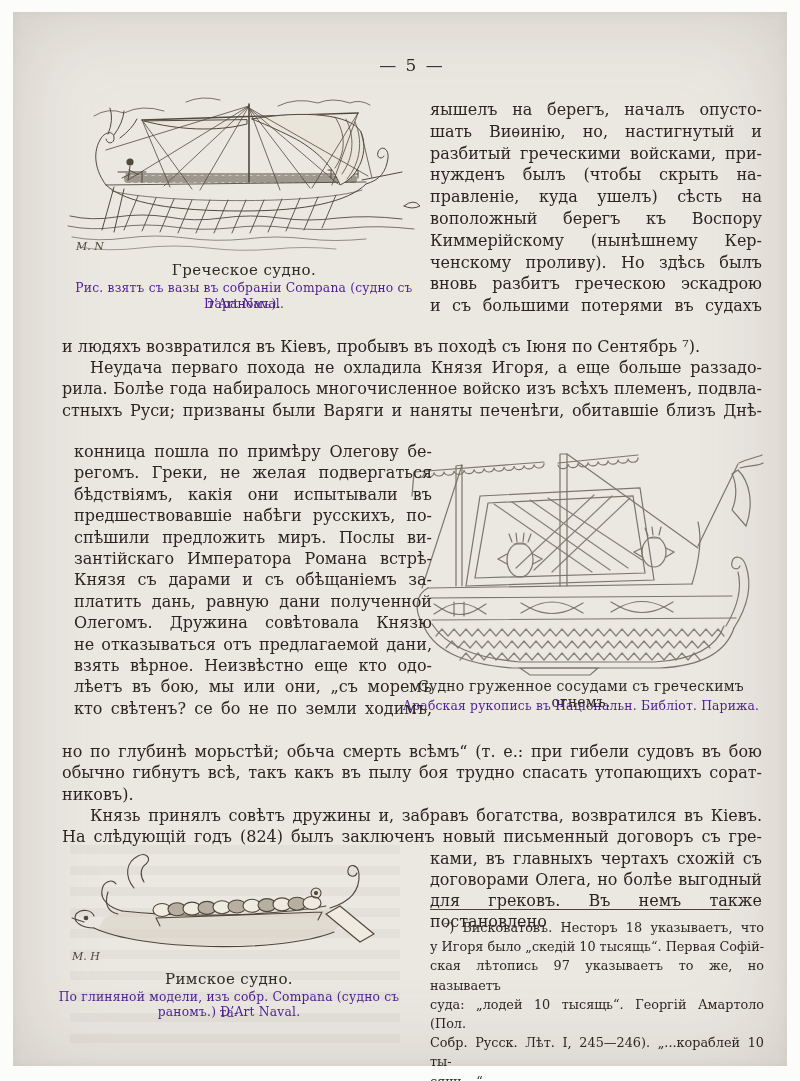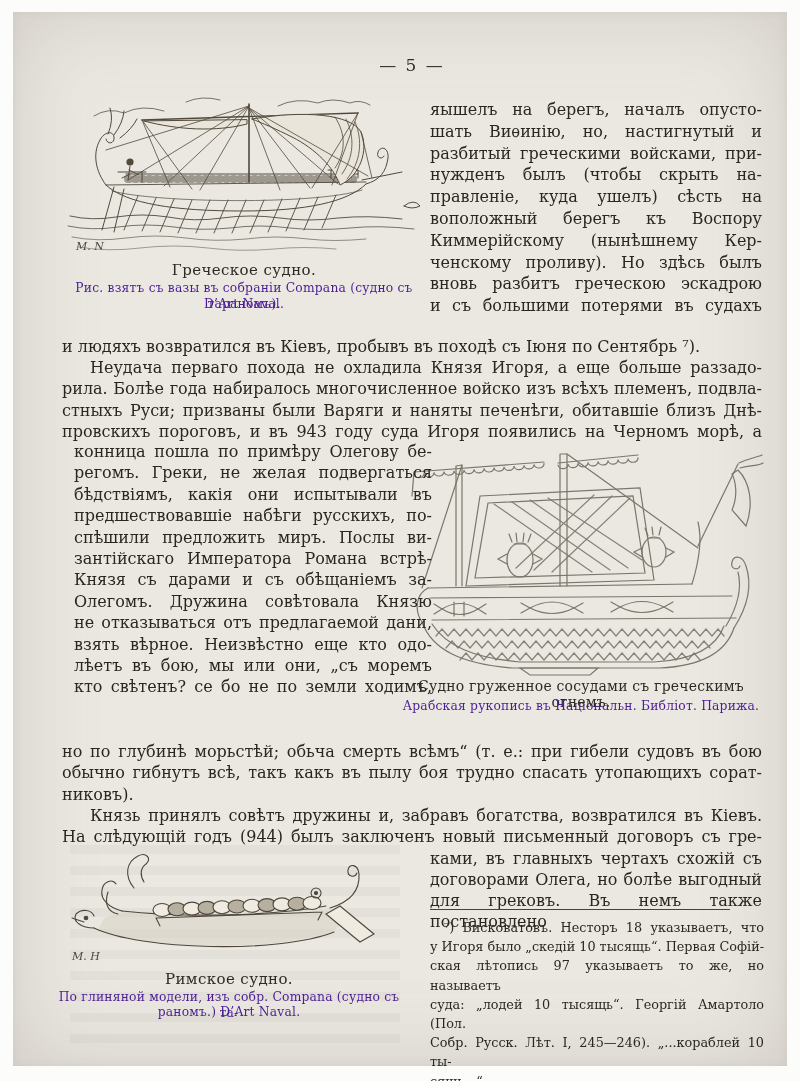--- a/index.html
+++ b/index.html
@@ -160,44 +160,44 @@
       <div class="tline">Киммерійскому (нынѣшнему Кер-</div>
       <div class="tline">ченскому проливу). Но здѣсь былъ</div>
       <div class="tline">вновь разбитъ греческою эскадрою</div>
       <div class="tline">и съ большими потерями въ судахъ</div>
     </div>
   <div class="tblock full1">
       <div class="tline end">и людяхъ возвратился въ Кіевъ, пробывъ въ походѣ съ Іюня по Сентябрь ⁷).</div>
       <div class="tline ind">Неудача перваго похода не охладила Князя Игоря, а еще больше раззадо-</div>
       <div class="tline">рила. Болѣе года набиралось многочисленное войско изъ всѣхъ племенъ, подвла-</div>
       <div class="tline">стныхъ Руси; призваны были Варяги и наняты печенѣги, обитавшіе близъ Днѣ-</div>
-      <div class="tline">провскихъ пороговъ, и въ 943 году суда Игоря появились на Черномъ морѣ, а</div>
     </div>
   <div class="tblock lcol">
       <div class="tline">конница пошла по примѣру Олегову бе-</div>
       <div class="tline">регомъ. Греки, не желая подвергаться</div>
       <div class="tline">бѣдствіямъ, какія они испытывали въ</div>
       <div class="tline">предшествовавшіе набѣги русскихъ, по-</div>
       <div class="tline">спѣшили предложить миръ. Послы ви-</div>
       <div class="tline">зантійскаго Императора Романа встрѣ-</div>
       <div class="tline">Князя съ дарами и съ обѣщаніемъ за-</div>
+      <div class="tline">платить дань, равную дани полученной</div>
       <div class="tline">Олегомъ. Дружина совѣтовала Князю</div>
       <div class="tline">не отказываться отъ предлагаемой дани,</div>
       <div class="tline">взять вѣрное. Неизвѣстно еще кто одо-</div>
       <div class="tline">лѣетъ въ бою, мы или они, „съ моремъ</div>
       <div class="tline">кто свѣтенъ? се бо не по земли ходимъ,</div>
     </div>
   <div class="tblock full2">
       <div class="tline">но по глубинѣ морьстѣй; обьча смерть всѣмъ“ (т. е.: при гибели судовъ въ бою</div>
       <div class="tline">обычно гибнутъ всѣ, такъ какъ въ пылу боя трудно спасать утопающихъ сорат-</div>
       <div class="tline end">никовъ).</div>
     </div>
   <div class="tblock full3">
       <div class="tline ind">Князь принялъ совѣтъ дружины и, забравъ богатства, возвратился въ Кіевъ.</div>
-      <div class="tline">На слѣдующій годъ (944) былъ заключенъ новый письменный договоръ съ гре-</div>
+      <div class="tline">На слѣдующій годъ (824) былъ заключенъ новый письменный договоръ съ гре-</div>
     </div>
   <div class="tblock rcol2">
       <div class="tline">ками, въ главныхъ чертахъ схожій съ</div>
       <div class="tline">договорами Олега, но болѣе выгодный</div>
       <div class="tline">для грековъ. Въ немъ также постановлено</div>
     </div>
   <div class="fnrule"></div>
   <div class="tblock footnote">
       <div class="tline ind">⁷) Висковатовъ. Несторъ 18 указываетъ, что</div>
       <div class="tline">у Игоря было „скедій 10 тысящь“. Первая Софій-</div>

